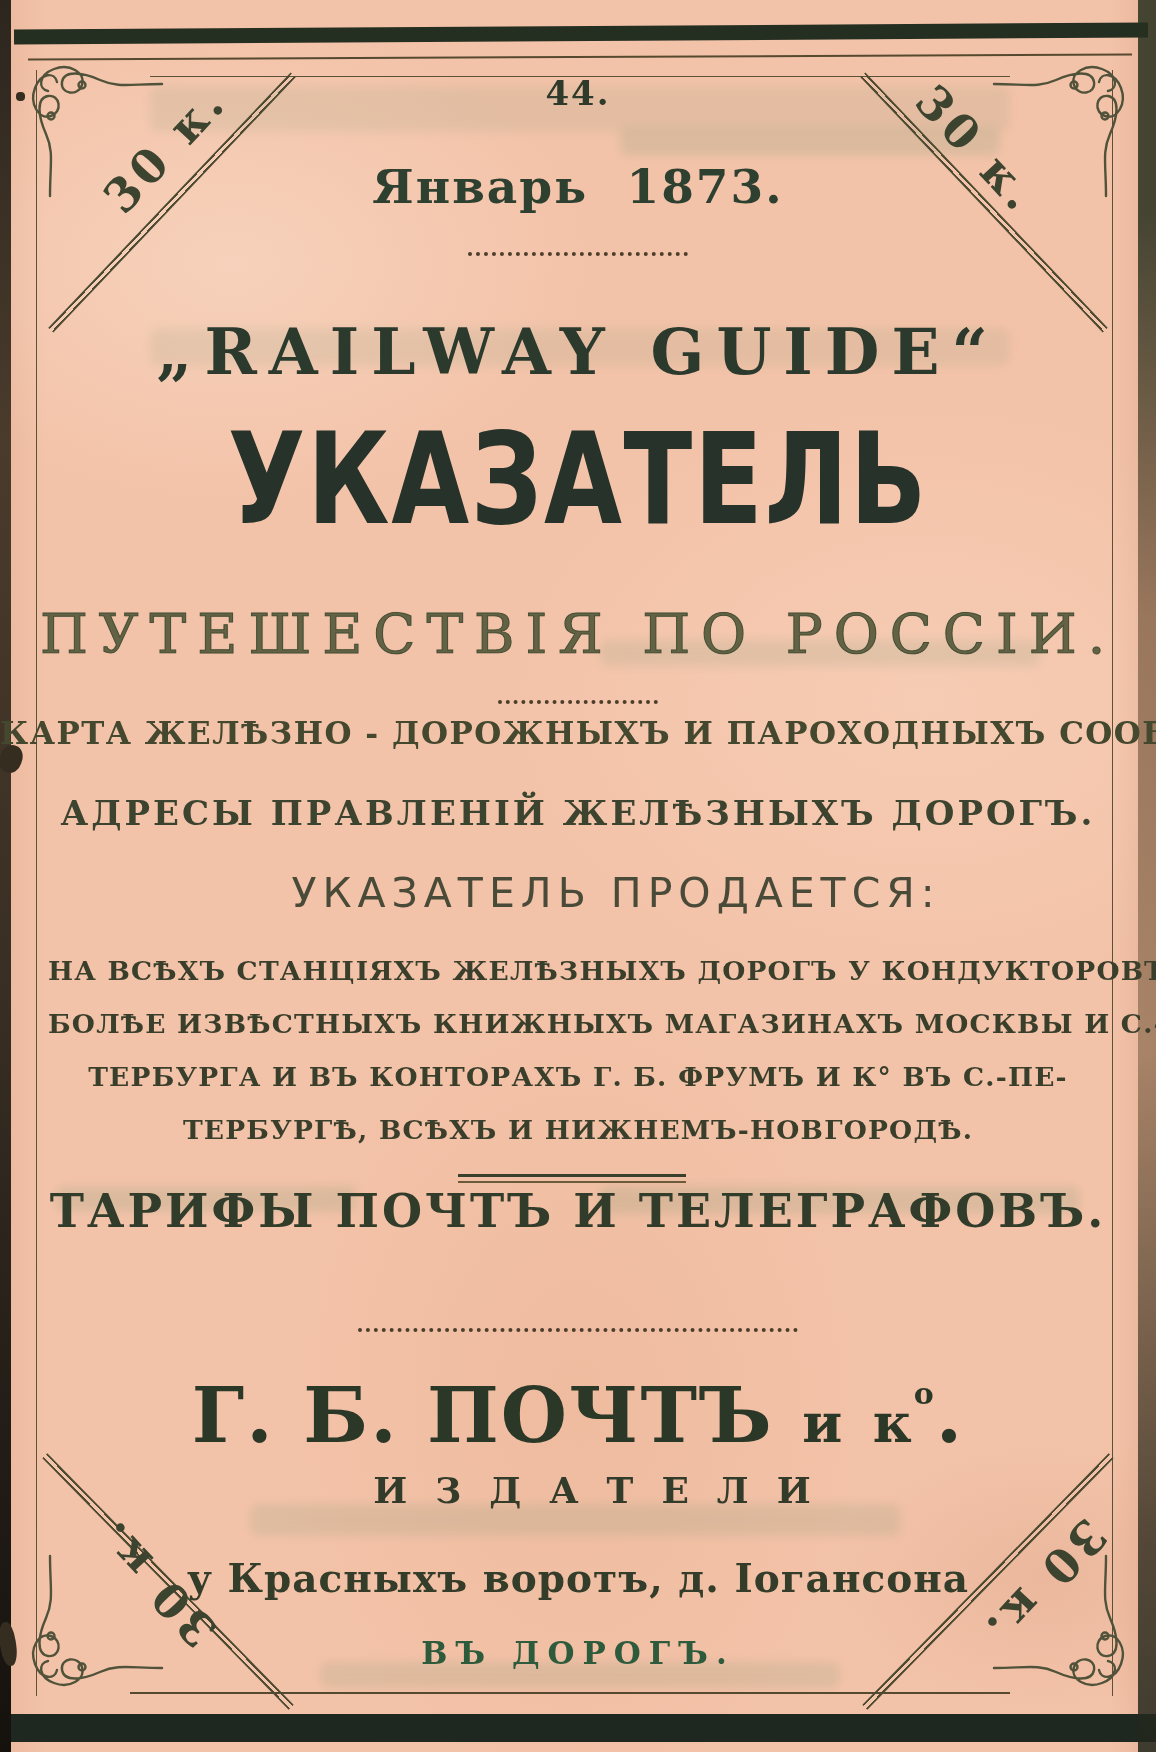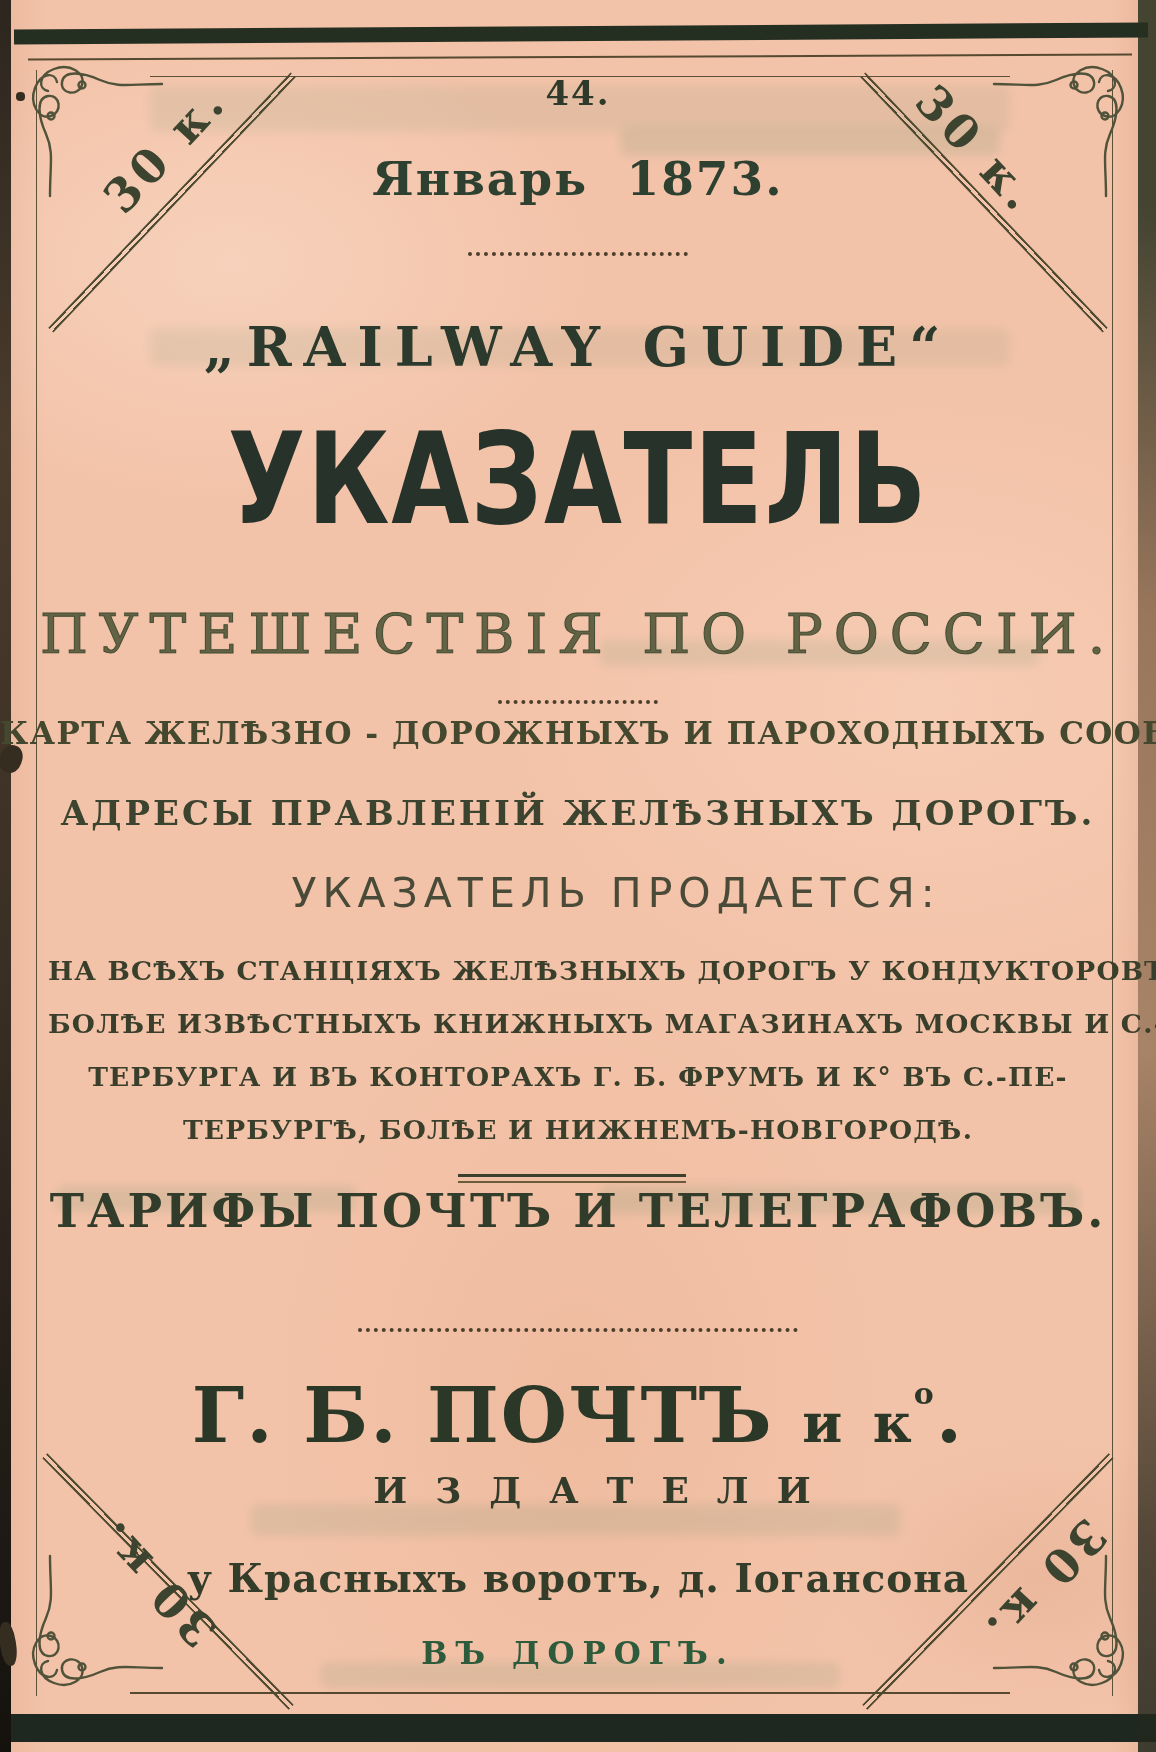--- a/index.html
+++ b/index.html
@@ -9,22 +9,22 @@
     background-image:
       radial-gradient(ellipse 600px 400px at 20% 15%, rgba(255,236,220,.35), transparent 60%),
       radial-gradient(ellipse 700px 500px at 80% 40%, rgba(255,230,210,.25), transparent 60%),
       radial-gradient(ellipse 500px 700px at 50% 80%, rgba(228,168,135,.28), transparent 65%),
       radial-gradient(ellipse 300px 200px at 90% 90%, rgba(210,150,120,.25), transparent 70%),
       linear-gradient(90deg, rgba(205,150,120,.25) 0, rgba(0,0,0,0) 4%, rgba(0,0,0,0) 96%, rgba(200,140,110,.3) 100%);
     font-family:"DejaVu Serif", serif;
   }
   .txt{position:absolute; left:0; width:100%; text-align:center; white-space:nowrap; line-height:1.15;}
   .issue      {top:74px;  font-size:34px; font-weight:700; color:#2f3a2b; letter-spacing:2px;}
-  .pubdate    {top:152px; font-size:47px; font-weight:700; color:#2e4030; word-spacing:20px; letter-spacing:2px;}
-  .title-lat  {top:316px; font-size:54px; font-weight:700; color:#2c3a2e; letter-spacing:12px;}
+  .pubdate    {top:160px; font-size:47px; font-weight:700; color:#2e4030; word-spacing:20px; letter-spacing:2px;}
+  .title-lat  {top:316px; font-size:63px; font-weight:700; color:#2c3a2e; letter-spacing:12px;}
   .title-main {top:414px; font-size:126px; font-weight:700; color:#26322a;
                font-family:"DejaVu Sans", sans-serif; letter-spacing:2px;
                transform:scaleX(0.80); line-height:1.05;}
   .subtitle   {top:603px; font-size:55px; font-weight:400; color:#636244; letter-spacing:11px;
                -webkit-text-stroke:1px #454f35; text-shadow:0 0 1px rgba(69,79,53,.5);}
   .line-map   {top:716px; font-size:31px; font-weight:700; color:#43482e; letter-spacing:1.5px;}
   .line-addr  {top:794px; font-size:34px; font-weight:700; color:#3c442f; letter-spacing:3px;}
   .line-sold  {top:870px; font-size:41px; font-weight:400; color:#4a4a38;
                font-family:"DejaVu Sans", sans-serif; letter-spacing:6px;margin-left:38px;}
   .para{position:absolute; left:48px; width:1060px; top:944px; text-align:center;}
@@ -168,21 +168,21 @@
   <div class="txt subtitle">ПУТЕШЕСТВІЯ ПО РОССІИ.</div>
   <div class="dots dots2"></div>
   <div class="txt line-map">КАРТА ЖЕЛѢЗНО - ДОРОЖНЫХЪ И ПАРОХОДНЫХЪ СООБЩЕНІЙ</div>
   <div class="txt line-addr">АДРЕСЫ ПРАВЛЕНІЙ ЖЕЛѢЗНЫХЪ ДОРОГЪ.</div>
   <div class="txt line-sold">УКАЗАТЕЛЬ ПРОДАЕТСЯ:</div>
 
   <div class="para">
     <div>НА ВСѢХЪ СТАНЦІЯХЪ ЖЕЛѢЗНЫХЪ ДОРОГЪ У КОНДУКТОРОВЪ, ВЪ</div>
     <div>БОЛѢЕ ИЗВѢСТНЫХЪ КНИЖНЫХЪ МАГАЗИНАХЪ МОСКВЫ И С.-ПЕ-</div>
     <div>ТЕРБУРГА И ВЪ КОНТОРАХЪ Г. Б. ФРУМЪ И К° ВЪ С.-ПЕ-</div>
-    <div>ТЕРБУРГѢ, БОЛѢЕ И НИЖНЕМЪ-НОВГОРОДѢ.</div>
+    <div>ТЕРБУРГѢ, ВСѢХЪ И НИЖНЕМЪ-НОВГОРОДѢ.</div>
   </div>
 
   <div class="dblrule"></div>
   <div class="txt tariffs">ТАРИФЫ ПОЧТЪ И ТЕЛЕГРАФОВЪ.</div>
   <div class="dots dots3"></div>
 
   <div class="txt publine">
     <span>Г. Б. ПОЧТЪ</span>
     <span class="small">и</span>
     <span class="small">к</span><sup>о</sup><span>.</span>

